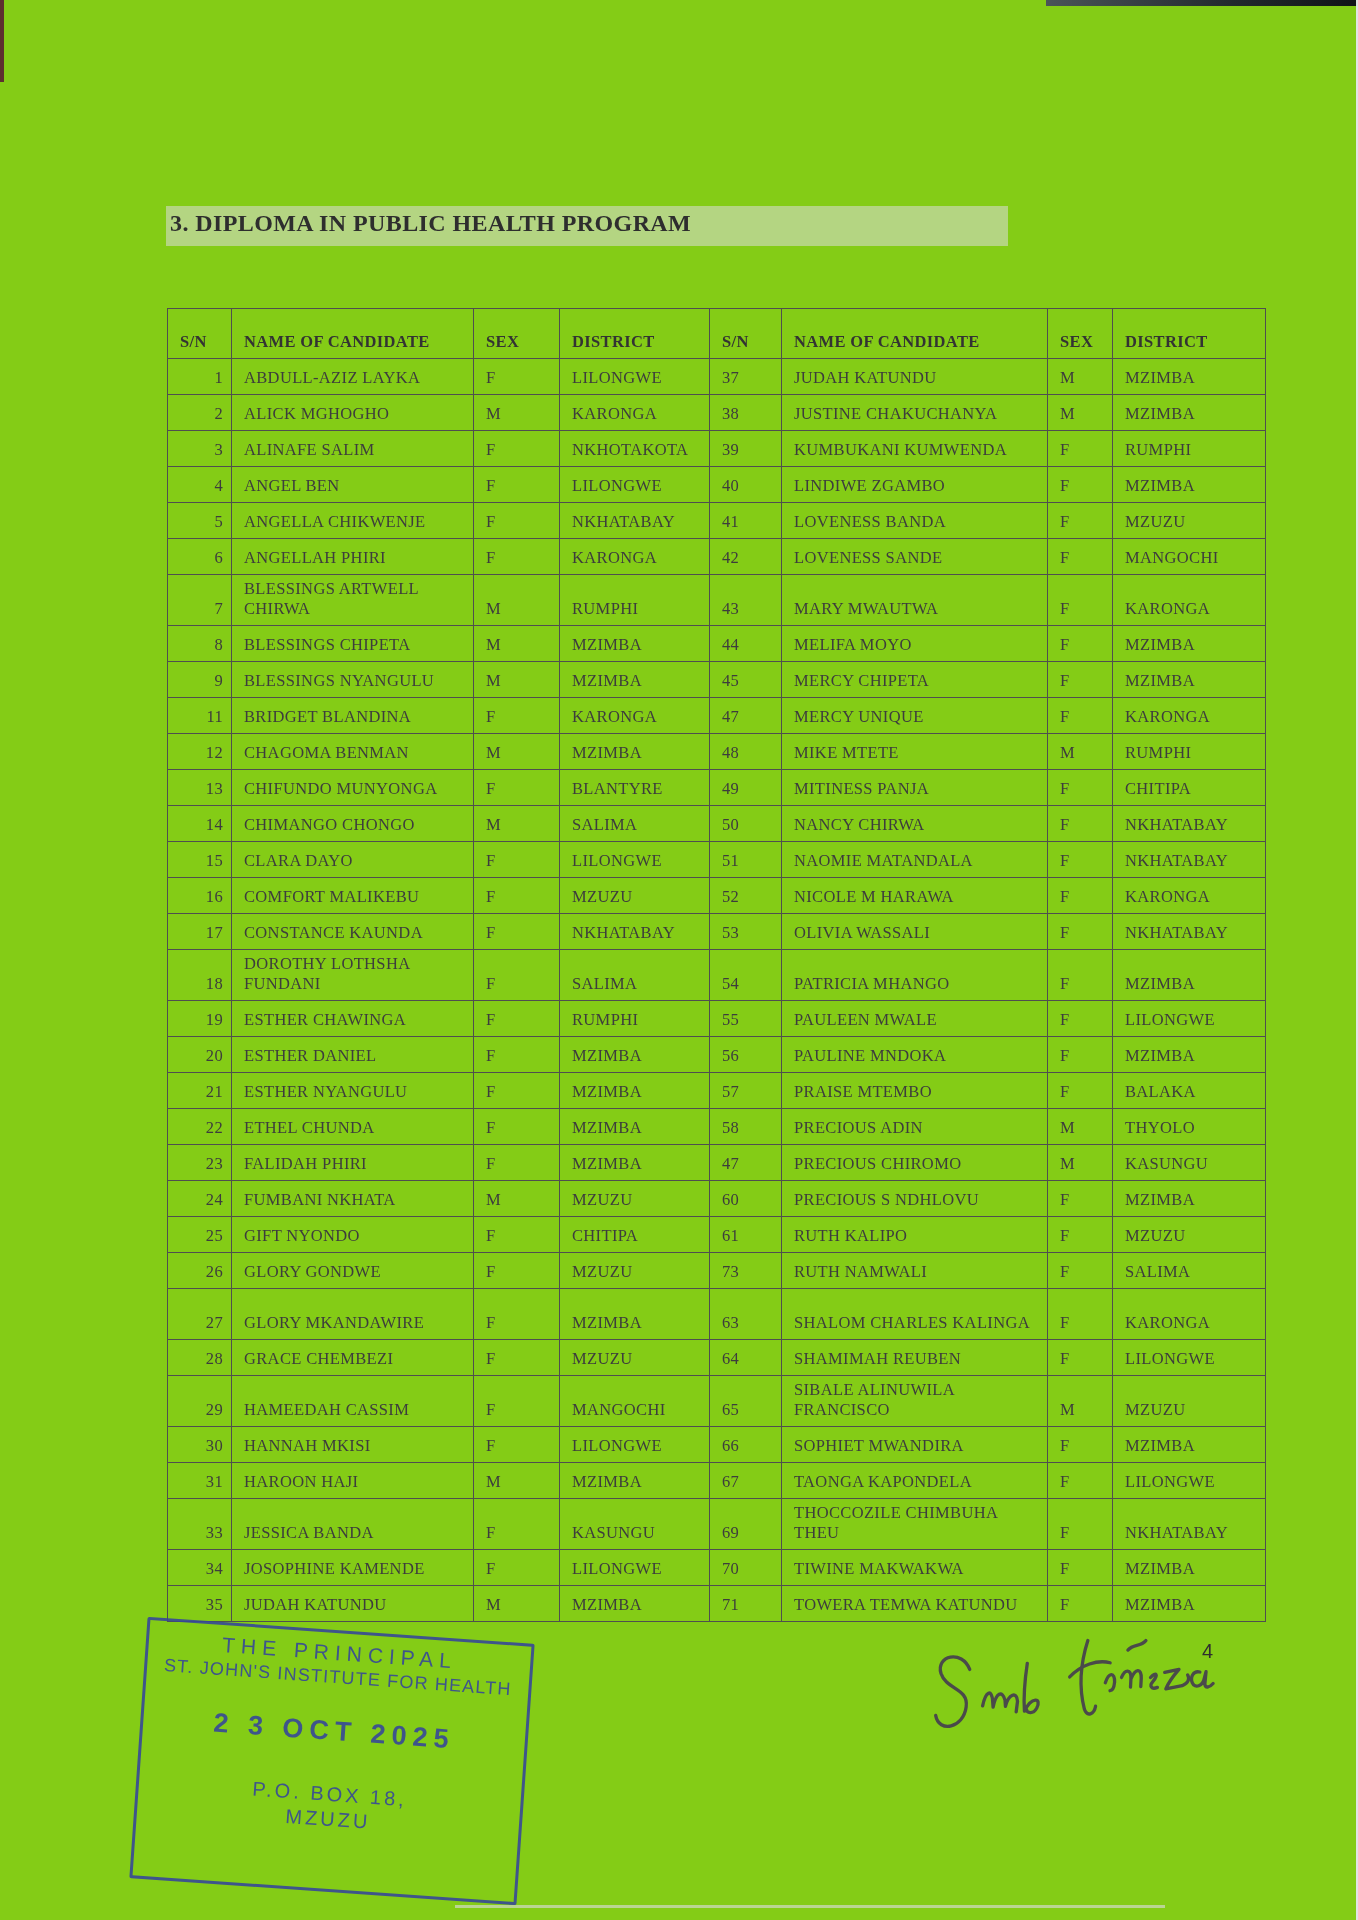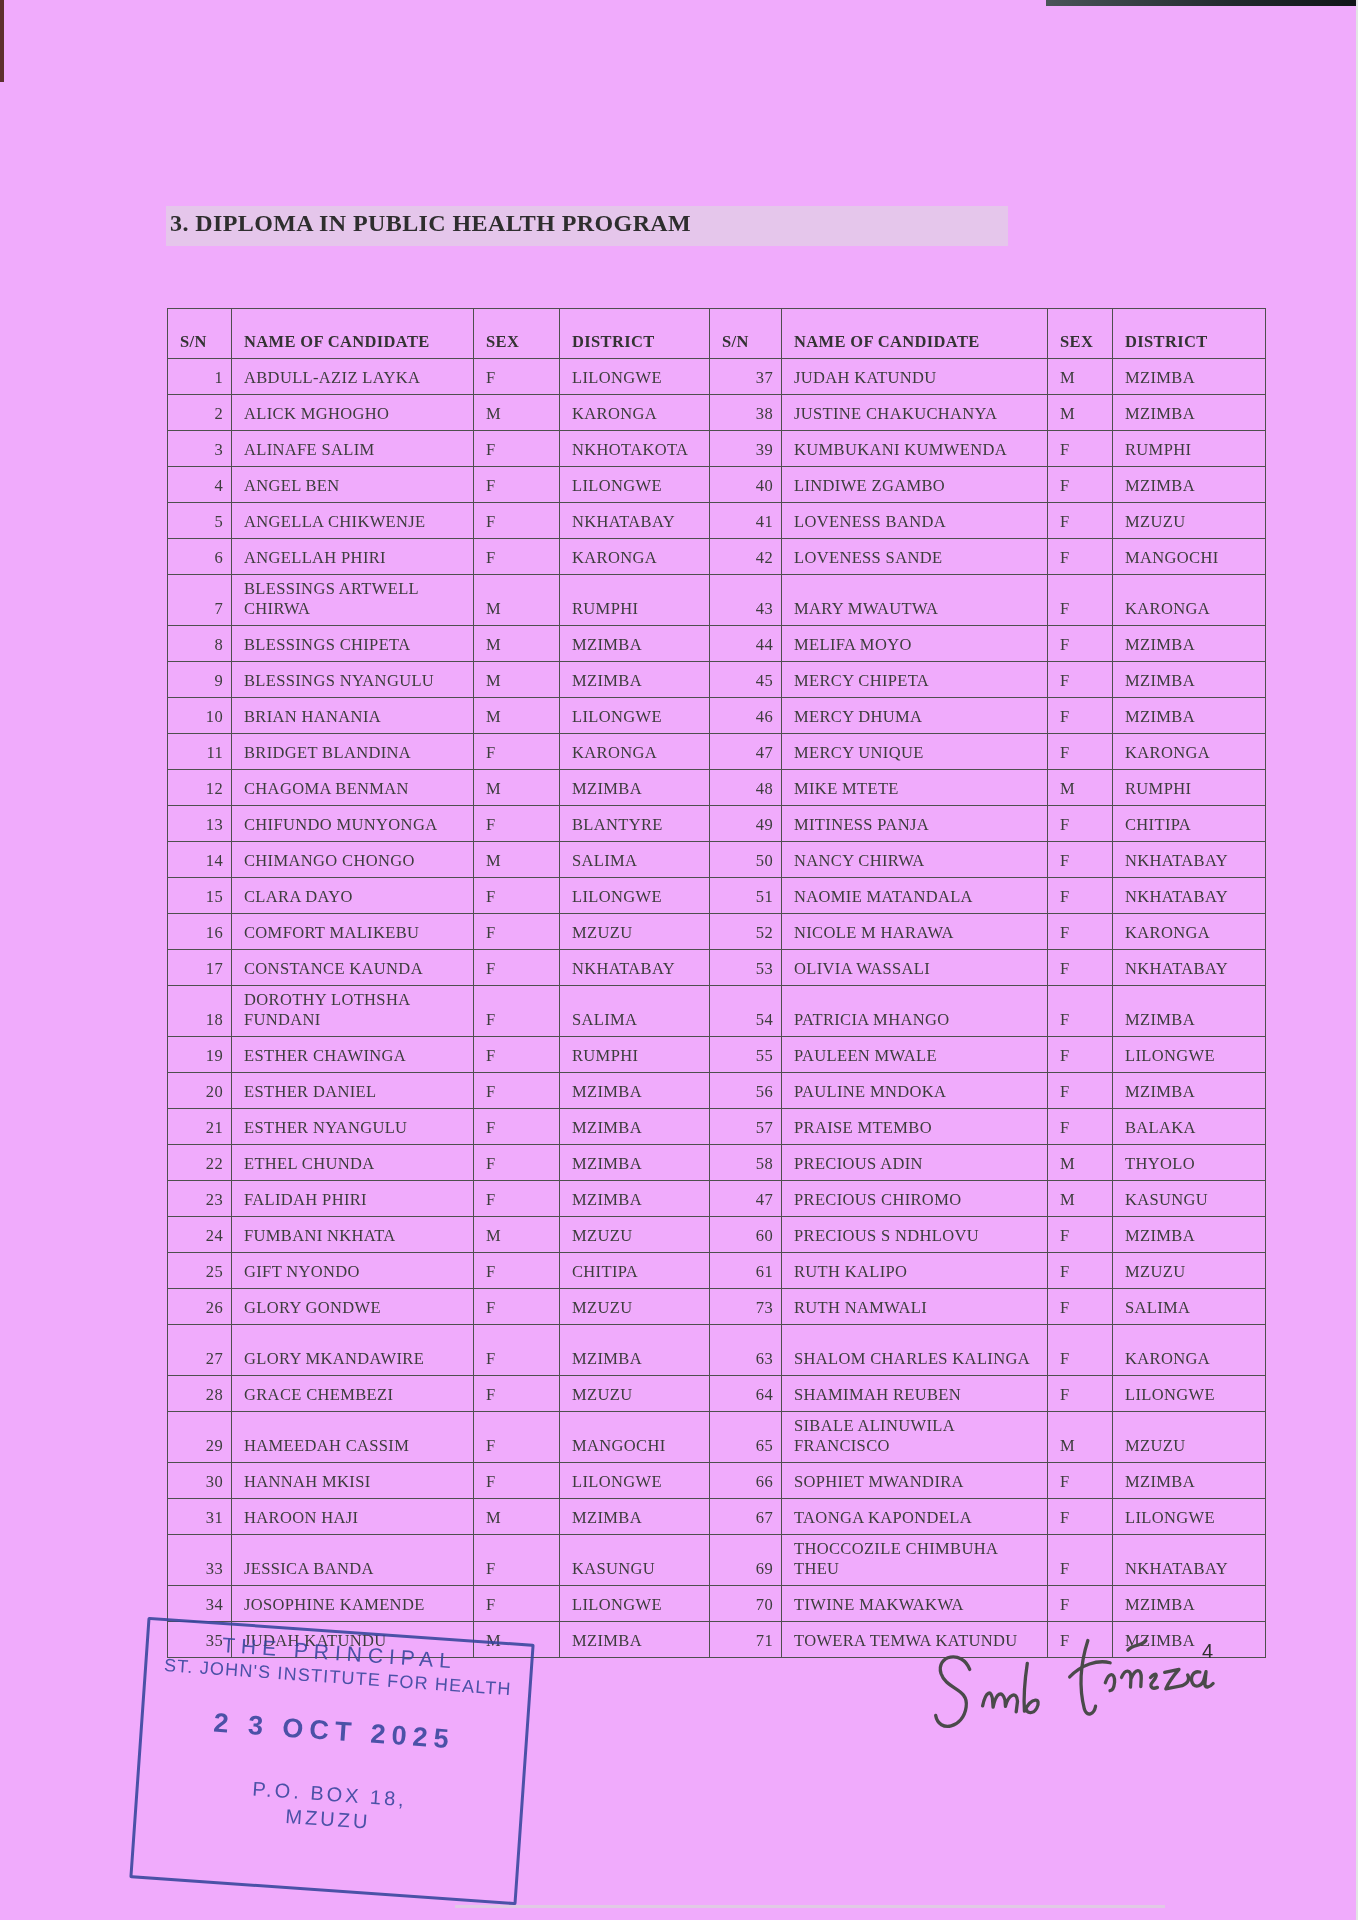--- a/index.html
+++ b/index.html
@@ -1,18 +1,18 @@
 <!DOCTYPE html>
 <html style="--stamp-color: #35459c; --ink-color: #4a4a4a;"><head>
 <meta charset="utf-8">
 <style>
   html,body { margin:0; padding:0; background:#e8e8e8; }
   .page {
     position:relative; width:1358px; height:1920px;
-    background:#f0abfc; overflow:hidden;
+    background:#84cc16; overflow:hidden;
     font-family:"Liberation Serif","DejaVu Serif",serif;
     color:#3a3a3a;
   }
   
   .artifact-topleft { position:absolute; left:0; top:0; width:4px; height:82px; background:#5d2f2f; }
   .artifact-topright { position:absolute; left:1046px; top:0; width:312px; height:6px;
     background:linear-gradient(90deg,#4a5458,#22292d 60%,#101417); }
   .artifact-rightedge { position:absolute; right:0; top:0; width:2px; height:1920px; background:#e2e4e4; }
   .artifact-bottomline { position:absolute; left:455px; top:1905px; width:710px; height:3px; background:#d7dad7; opacity:.65; }
 
@@ -26,21 +26,21 @@
   table.candidates { border-collapse:collapse; width:1098px; table-layout:fixed;padding-left:48px; }
   table.candidates th, table.candidates td {
     border:1.6px solid #4f4f4f; vertical-align:bottom;
     font-size:16.5px; letter-spacing:.35px; color:#3d3d3d;
     padding:3px 8px 6px 12px; overflow:hidden;
   }
   table.candidates th { font-weight:bold; height:40px; text-align:left; font-size:16.5px; color:#333; }
   table.candidates td { height:26px; }
   tr.tall td { height:41px; }
   td.c-sn1, th.c-sn1 { text-align:right; padding-right:12px; }
-  td.c-sn2 { text-align:right; padding-left:4px; padding-right:4px; }
+  td.c-sn2 { text-align:left; padding-left:4px; padding-right:4px; }
   th.c-sn2 { text-align:left; }
   td.c-name { text-align:left; }
   .col-sn1{width:64px} .col-name1{width:242px} .col-sex1{width:86px} .col-dist1{width:150px}
   .col-sn2{width:72px} .col-name2{width:266px} .col-sex2{width:65px} .col-dist2{width:153px}
 
   
   .stamp {
     position:absolute; left:138px; top:1630px; width:388px; height:262px;
     border:3.5px solid var(--stamp-color,#35459c); border-radius:2px;
     transform:rotate(4deg); transform-origin:center;
@@ -183,30 +183,20 @@
       <td class="c-sn1">9</td>
       <td class="c-name">BLESSINGS NYANGULU</td>
       <td>M</td>
       <td>MZIMBA</td>
       <td class="c-sn2">45</td>
       <td class="c-name">MERCY CHIPETA</td>
       <td>F</td>
       <td>MZIMBA</td>
     </tr>
           <tr>
-      <td class="c-sn1">10</td>
-      <td class="c-name">BRIAN HANANIA</td>
-      <td>M</td>
-      <td>LILONGWE</td>
-      <td class="c-sn2">46</td>
-      <td class="c-name">MERCY DHUMA</td>
-      <td>F</td>
-      <td>MZIMBA</td>
-    </tr>
-          <tr>
       <td class="c-sn1">11</td>
       <td class="c-name">BRIDGET BLANDINA</td>
       <td>F</td>
       <td>KARONGA</td>
       <td class="c-sn2">47</td>
       <td class="c-name">MERCY UNIQUE</td>
       <td>F</td>
       <td>KARONGA</td>
     </tr>
           <tr>

